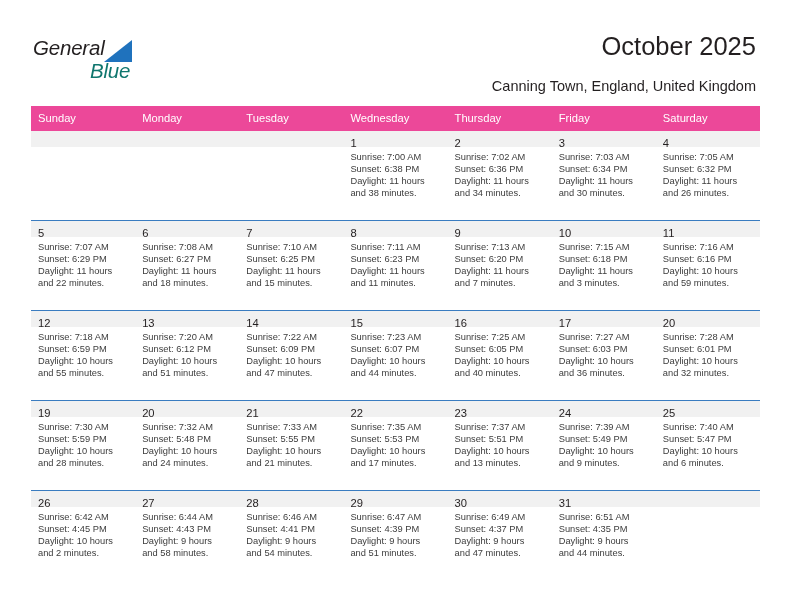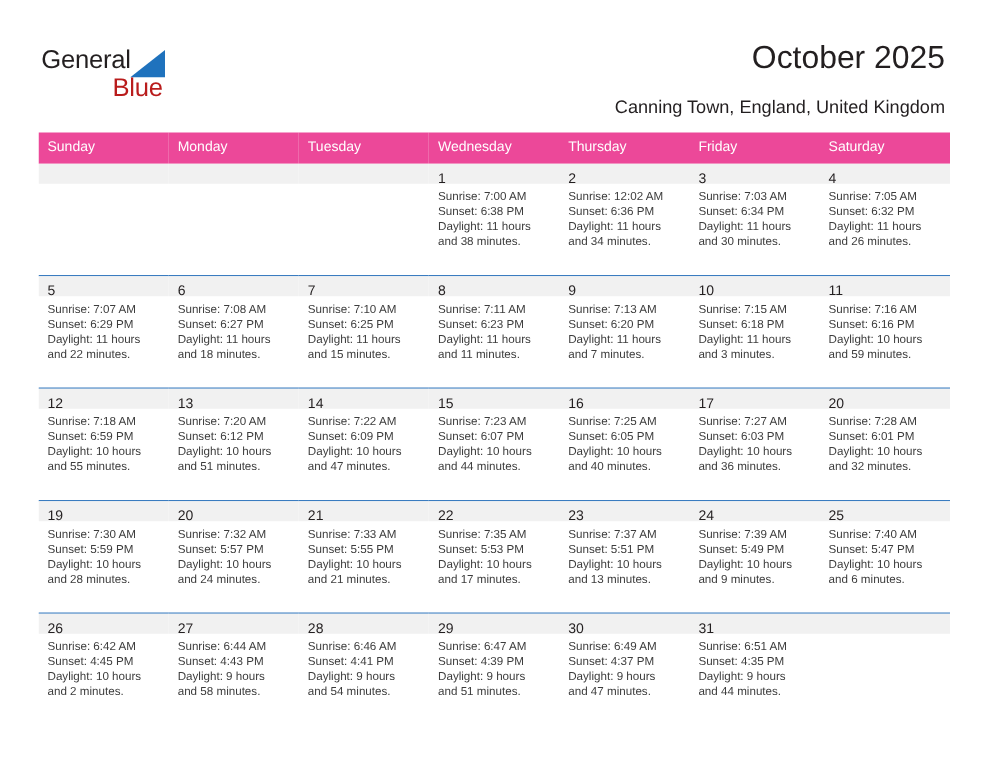--- a/index.html
+++ b/index.html
@@ -28,20 +28,21 @@
     top: 0;
     width: 792px;
     height: 100px;
   }
   .logo {
     position: absolute;
     left: 33px;
     top: 36px;
     width: 130px;
     height: 50px;
+    font-style: italic;
   }
   .logo-general {
     position: absolute;
     left: 0;
     top: 0;
     font-size: 20.5px;
     letter-spacing: -0.2px;
     color: #231f20;
     font-family: "Liberation Sans", sans-serif;
   }
@@ -51,21 +52,21 @@
     top: 4px;
     width: 28px;
     height: 22px;
   }
   .logo-blue {
     position: absolute;
     left: 57px;
     top: 23px;
     font-size: 20.5px;
     letter-spacing: -0.2px;
-    color: #b91c1c;
+    color: #0f766e;
     font-family: "Liberation Sans", sans-serif;
   }
   .title {
     position: absolute;
     right: 36px;
     top: 32px;
     font-size: 25.5px;
     color: #231f20;
     text-align: right;
     white-space: nowrap;
@@ -217,21 +218,21 @@
                   <div>Sunset: 6:38 PM</div>
                   <div>Daylight: 11 hours</div>
                   <div>and 38 minutes.</div>
                 </div>
               </div>
             </td>
             <td class="">
               <div class="cell-inner">
                 <div class="daynum-band"><span class="daynum">2</span></div>
                 <div class="cell-body">
-                  <div>Sunrise: 12:02 AM</div>
+                  <div>Sunrise: 7:02 AM</div>
                   <div>Sunset: 6:36 PM</div>
                   <div>Daylight: 11 hours</div>
                   <div>and 34 minutes.</div>
                 </div>
               </div>
             </td>
             <td class="">
               <div class="cell-inner">
                 <div class="daynum-band"><span class="daynum">3</span></div>
                 <div class="cell-body">
@@ -422,21 +423,21 @@
                   <div>Daylight: 10 hours</div>
                   <div>and 28 minutes.</div>
                 </div>
               </div>
             </td>
             <td class="">
               <div class="cell-inner">
                 <div class="daynum-band"><span class="daynum">20</span></div>
                 <div class="cell-body">
                   <div>Sunrise: 7:32 AM</div>
-                  <div>Sunset: 5:57 PM</div>
+                  <div>Sunset: 5:48 PM</div>
                   <div>Daylight: 10 hours</div>
                   <div>and 24 minutes.</div>
                 </div>
               </div>
             </td>
             <td class="">
               <div class="cell-inner">
                 <div class="daynum-band"><span class="daynum">21</span></div>
                 <div class="cell-body">
                   <div>Sunrise: 7:33 AM</div>

